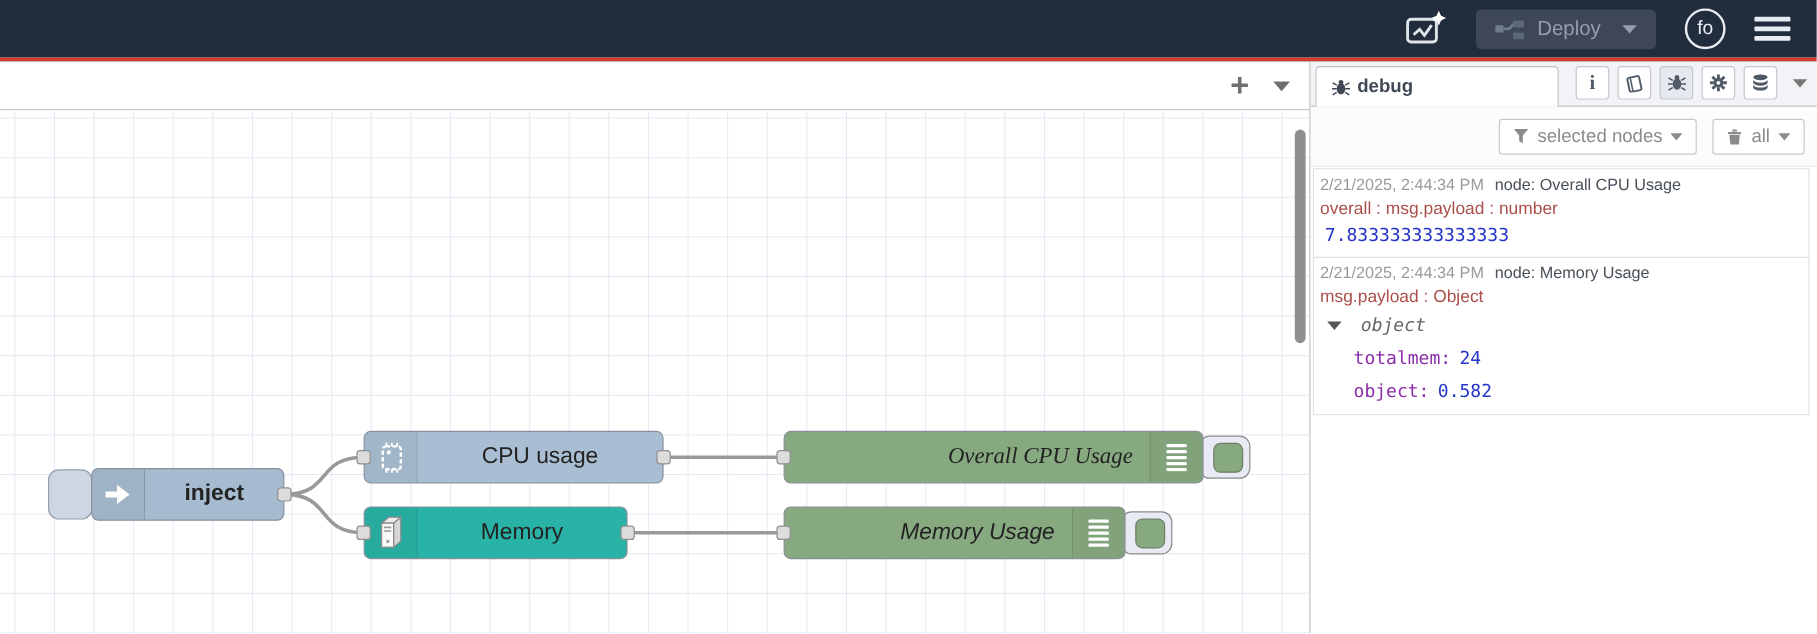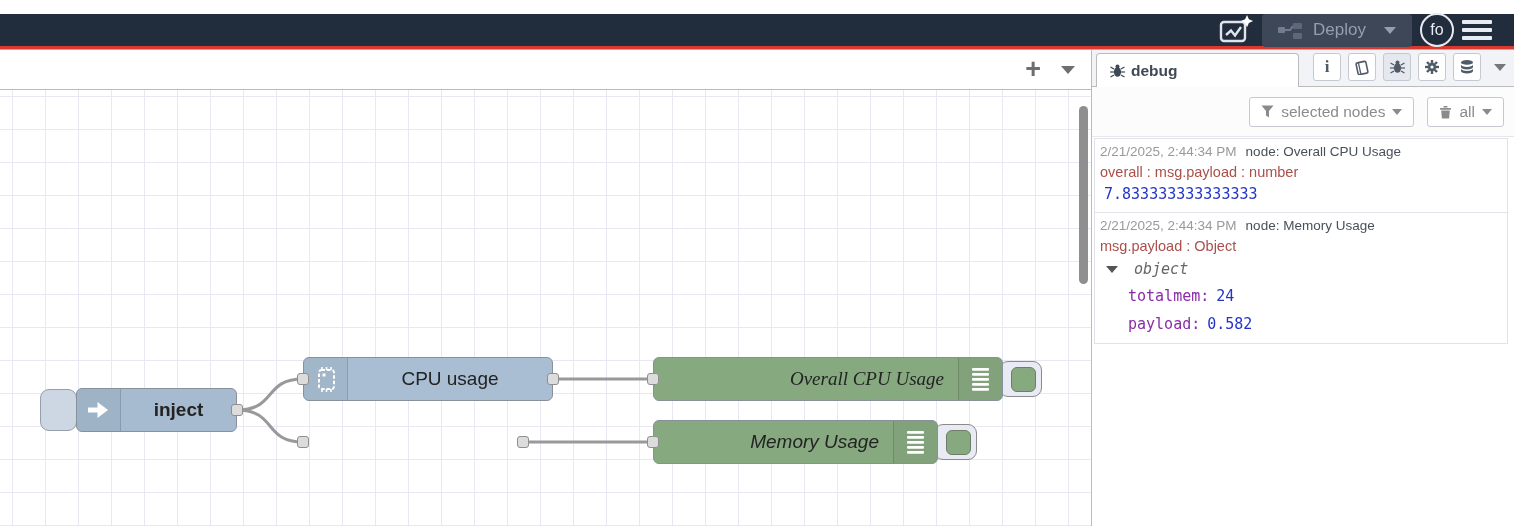--- a/index.html
+++ b/index.html
@@ -1,21 +1,21 @@
 <!DOCTYPE html>
 <html><head>
 <meta charset="utf-8">
 <style>
   * { box-sizing: border-box; margin: 0; padding: 0; }
   html,body { width:1514px; height:528px; overflow:hidden;
     font-family:"Liberation Sans", sans-serif; background:#fff; }
 
   
-  .header { height:32px; background:#212c3c; display:flex; align-items:center;
-    justify-content:flex-end; gap:8px; padding-right:22px;margin-top:14px; }
+  .header { height:48px; background:#212c3c; display:flex; align-items:center;
+    justify-content:flex-end; gap:24px; padding-right:22px; }
   .hdr-iconbtn { display:flex; align-items:center; justify-content:center; cursor:pointer; }
   .deploy-btn { height:33px; background:#3d4757; border-radius:4px; display:flex;
     align-items:center; gap:10px; padding:0 16px; color:#959eac; font-size:17px; }
   .deploy-caret { width:0; height:0; border-left:6px solid transparent;
     border-right:6px solid transparent; border-top:7px solid #959eac; margin-left:8px; }
   .avatar { width:34px; height:34px; border:2px solid #e8ebf1; border-radius:50%;
     color:#e8ebf1; font-size:16px; display:flex; align-items:center; justify-content:center; }
   .hamburger { display:flex; flex-direction:column; gap:4px; }
   .hamburger span { width:30px; height:4px; background:#e8ebf1; border-radius:1px; }
   .red-line { height:3px; background:#d9382e; }
@@ -168,20 +168,33 @@
             <line x1="19" y1="4" x2="19" y2="7" stroke="#fff" stroke-width="1.6"></line>
             <line x1="10" y1="26" x2="10" y2="29" stroke="#fff" stroke-width="1.6"></line>
             <line x1="14.5" y1="26" x2="14.5" y2="29" stroke="#fff" stroke-width="1.6"></line>
             <line x1="19" y1="26" x2="19" y2="29" stroke="#fff" stroke-width="1.6"></line>
             <rect x="10.5" y="10.5" width="3" height="3" fill="#fff"></rect>
           </svg>
         </div>
         <span class="node-label">CPU usage</span>
       </div>
 
+      <div class="node" style="left:303px; top:330px; width:220px; background:#29b2a6;">
+        <div class="icon-region icon-left">
+          <svg width="28" height="34" viewBox="0 0 28 34">
+            <polygon points="6,9 12,4 22,4 16,9" fill="#ececec" stroke="#8a8a8a" stroke-width="1"></polygon>
+            <polygon points="16,9 22,4 22,24 16,29" fill="#d6d6d6" stroke="#8a8a8a" stroke-width="1"></polygon>
+            <rect x="6" y="9" width="10" height="20" fill="#fafafa" stroke="#8a8a8a" stroke-width="1"></rect>
+            <line x1="8" y1="12.5" x2="14" y2="12.5" stroke="#9a9a9a" stroke-width="1.3"></line>
+            <line x1="8" y1="15.5" x2="14" y2="15.5" stroke="#9a9a9a" stroke-width="1.3"></line>
+            <rect x="10" y="23" width="2.4" height="2.4" fill="#9a9a9a"></rect>
+          </svg>
+        </div>
+        <span class="node-label">Memory</span>
+      </div>
 
       <div class="debug-toggle" style="left:999px; top:271px;">
         <div class="inner"></div>
       </div>
       <div class="node" style="left:653px; top:267px; width:350px; background:#87a980;font-family:Liberation Serif, serif;">
         <span class="node-label-right">Overall CPU Usage</span>
         <div class="icon-region icon-right">
           <svg width="19" height="24" viewBox="0 0 19 24">
             <rect x="1" y="1" width="17" height="2.7" rx="1" fill="#fff"></rect>
             <rect x="1" y="6" width="17" height="2.7" rx="1" fill="#fff"></rect>
@@ -322,19 +335,19 @@
         <div class="msg-prop">msg.payload : Object</div>
         <div class="obj-tree">
           <div class="obj-header">
             <span class="tri"></span>
             <span class="obj-name">object</span>
           </div>
           <div class="obj-entry">
             <span class="obj-key">totalmem:</span><span class="obj-val">24</span>
           </div>
           <div class="obj-entry">
-            <span class="obj-key">payload:</span><span class="obj-val">0.582</span>
+            <span class="obj-key">object:</span><span class="obj-val">0.582</span>
           </div>
         </div>
       </div>
     </div>
   </div>
 </div>
 
 </body></html>

